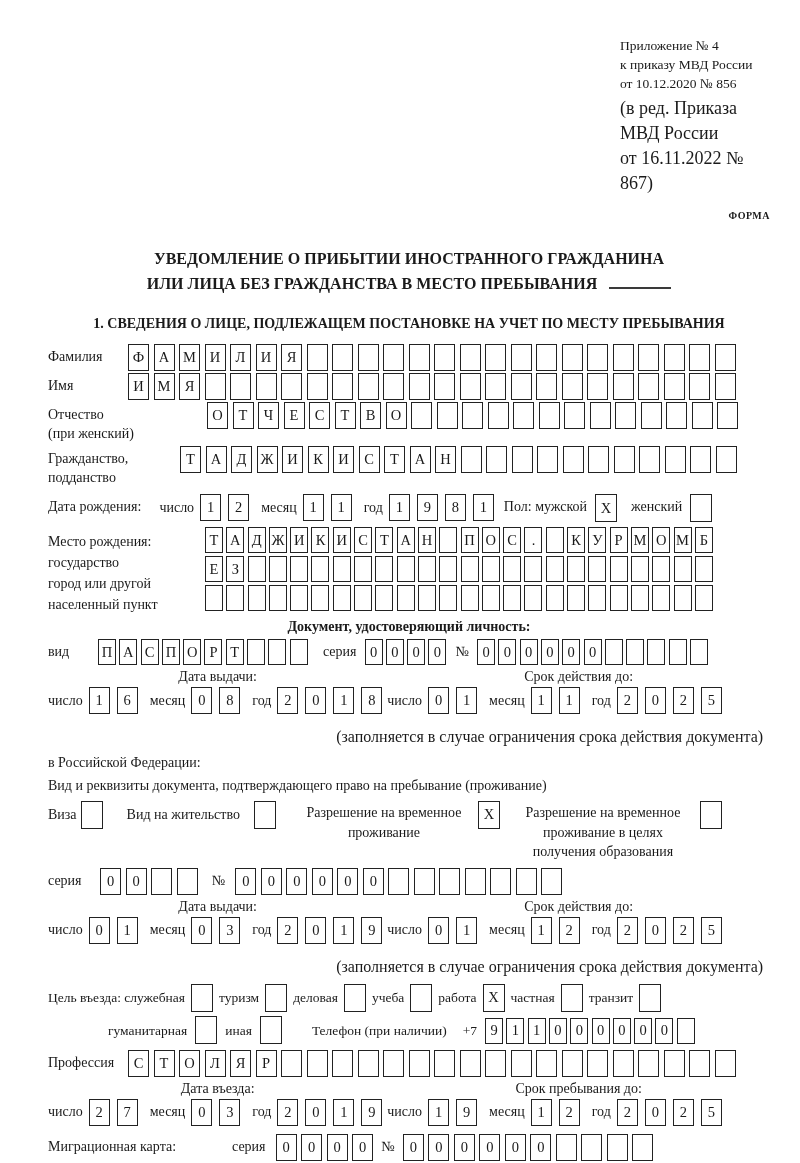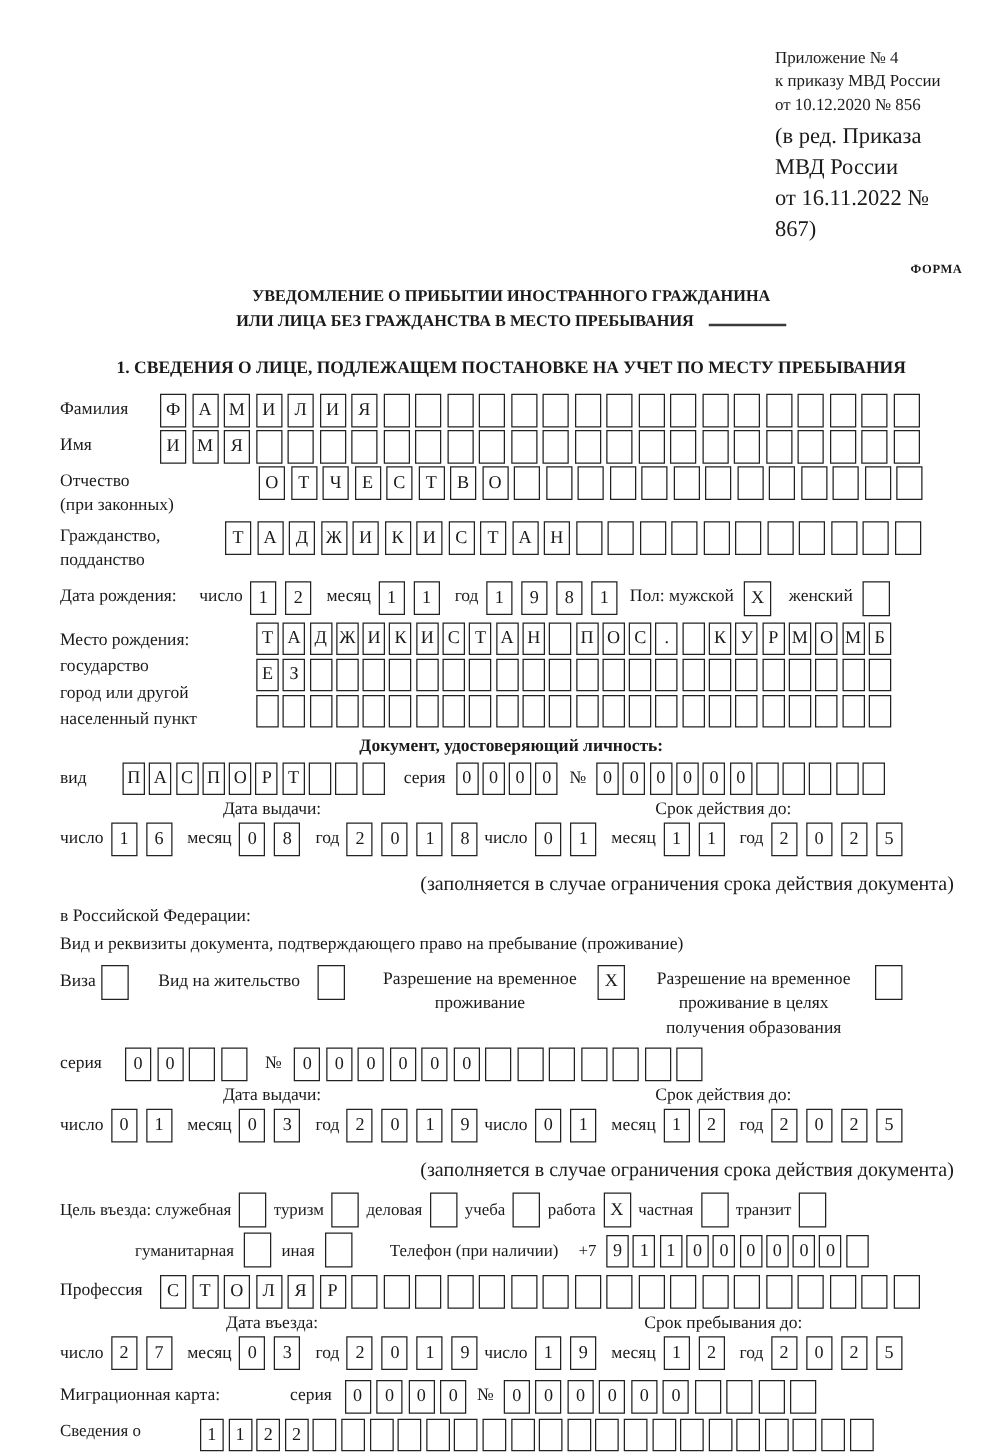--- a/index.html
+++ b/index.html
@@ -5,21 +5,21 @@
   html,body{margin:0;padding:0;background:#ffffff;}
   .page{
     width:800px;height:1163px;box-sizing:border-box;
     padding:36px 30px 0 48px;overflow:hidden;background:#fff;
     font-family:"Liberation Serif","DejaVu Serif",serif;
     color:#1a1a1a;font-size:14px;position:relative;
   }
   .appendix{margin-left:572px;font-size:13.5px;line-height:1.42;}
   .appendix-note{font-size:18px;margin-top:3px;line-height:1.38;}
   .forma{text-align:right;font-weight:bold;font-size:10px;margin-top:14px;letter-spacing:.5px;}
-  .title{text-align:center;font-weight:bold;font-size:13px;line-height:1.55;margin-top:6px;}
+  .title{text-align:center;font-weight:bold;font-size:16px;line-height:1.55;margin-top:26px;}
   .blank-line{display:inline-block;width:62px;border-bottom:2px solid #3a3a3a;margin-left:12px;vertical-align:baseline;}
   .section-heading{text-align:center;font-weight:bold;font-size:14px;margin-top:20px;}
   .rows{margin-top:12px;}
   .row{display:flex;align-items:flex-start;margin-bottom:2px;}
   .lbl{line-height:26px;flex:none;}
   .lbl2{line-height:1.35;padding-top:4px;}
   .w80{width:80px;}
   .w132{width:132px;}
   .w159{width:159px;}
   .w157{width:157px;}
@@ -146,21 +146,21 @@
           <span class="box"></span>
           <span class="box"></span>
           <span class="box"></span>
           <span class="box"></span>
         </span>
     </div>
 
     <div class="row" style="min-height:40px;">
       <span class="lbl2 w159">
         <div>Отчество</div>
-        <div>(при законных)</div>
+        <div>(при женский)</div>
       </span>
       <span class="boxes">
           <span class="box">О</span>
           <span class="box">Т</span>
           <span class="box">Ч</span>
           <span class="box">Е</span>
           <span class="box">С</span>
           <span class="box">Т</span>
           <span class="box">В</span>
           <span class="box">О</span>

